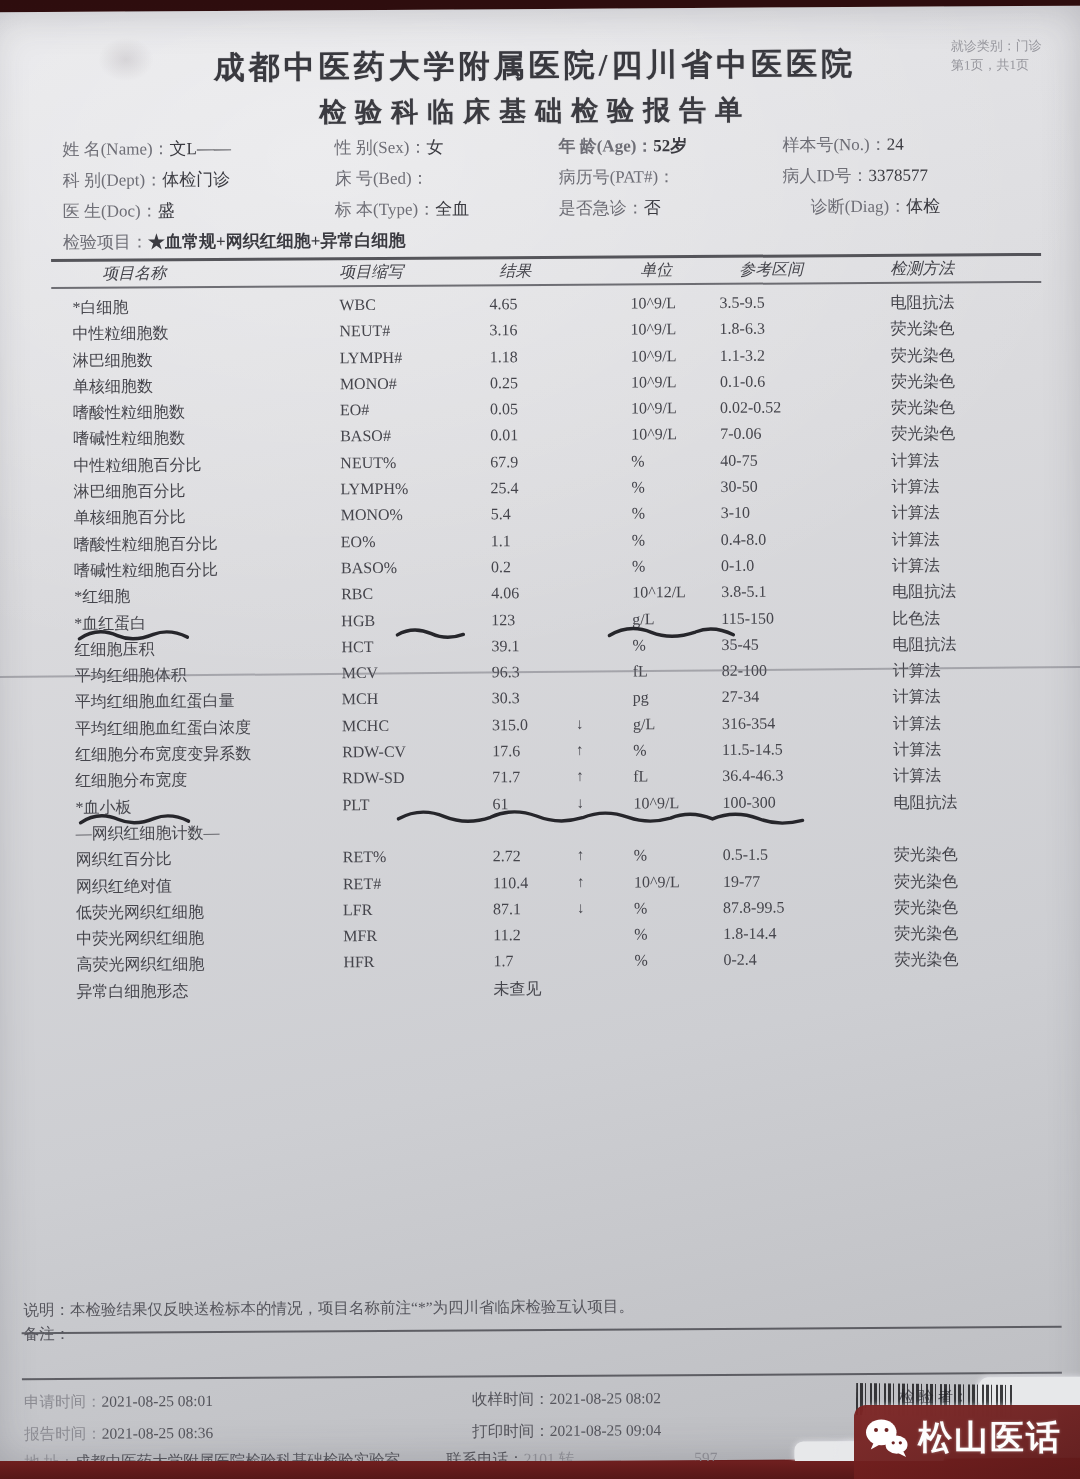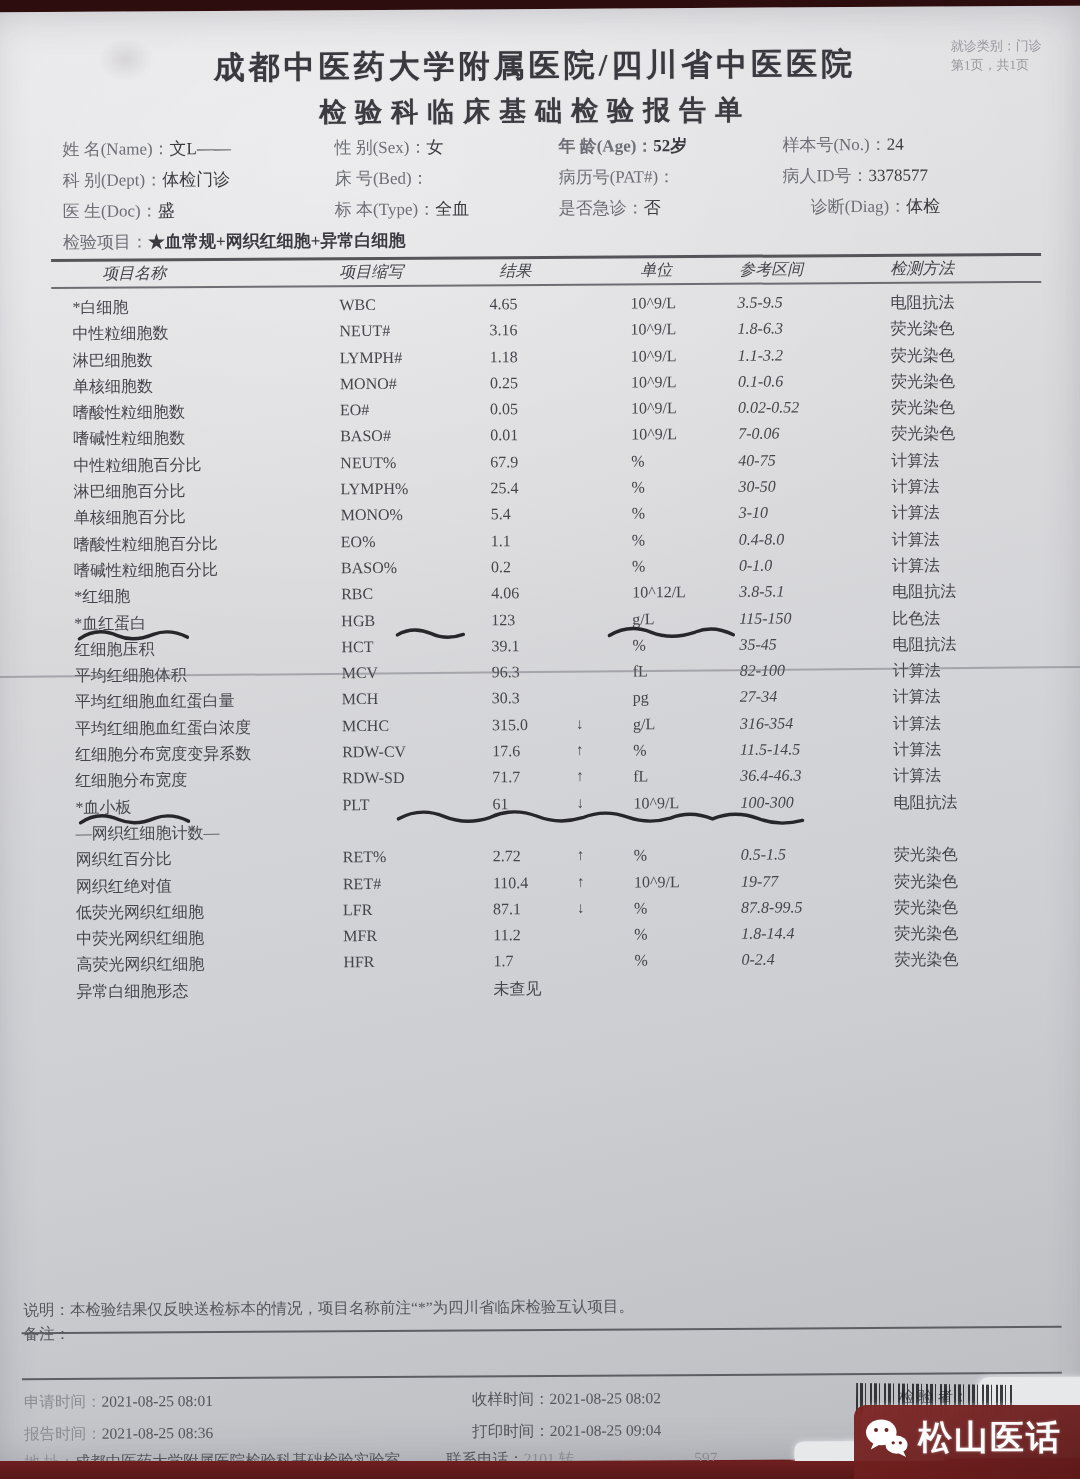--- a/index.html
+++ b/index.html
@@ -26,21 +26,21 @@
   .pinfo{font-size:17px;}
   .rule{position:absolute;background:#3b3b41;opacity:.85;}
   .thead{font-size:16px;color:#44444b;font-style:italic;}
   .trow{position:relative;height:26.3px;font-size:16px;color:#45454c;}
   .trow span{position:absolute;top:2px;}
   .c-name{left:85px;}
   .c-abbr{left:352px;font-family:"Liberation Serif",serif;}
   .c-result{left:502px;}
   .c-flag{left:586px;font-size:15px;}
   .c-unit{left:643px;}
-  .c-ref{left:750px;font-style:italic;}
+  .c-ref{left:732px;}
   .c-method{left:903px;}
   .rows-wrap{position:absolute;top:284px;left:0;right:0;}
   .squiggle{display:block;position:absolute;left:60px;top:15px;width:780px;height:24px;overflow:visible;pointer-events:none;}
   .squiggle path{display:none;fill:none;stroke:#26262b;stroke-width:3.4;stroke-linecap:round;}
   .pen-short .p1,.pen-short .p2,.pen-short .p3{display:inline;}
   .pen-long .p1,.pen-long .p4{display:inline;}
   .crease{position:absolute;left:0;right:0;top:662px;height:1.6px;background:rgba(104,104,112,.45);transform:rotate(-0.18deg);}
   .footer-text{font-size:15.5px;color:#55555c;}
   .redact{position:absolute;background:#e7e8ea;border-radius:9px;box-shadow:0 0 6px rgba(230,230,235,.9);}
   .barcode{

